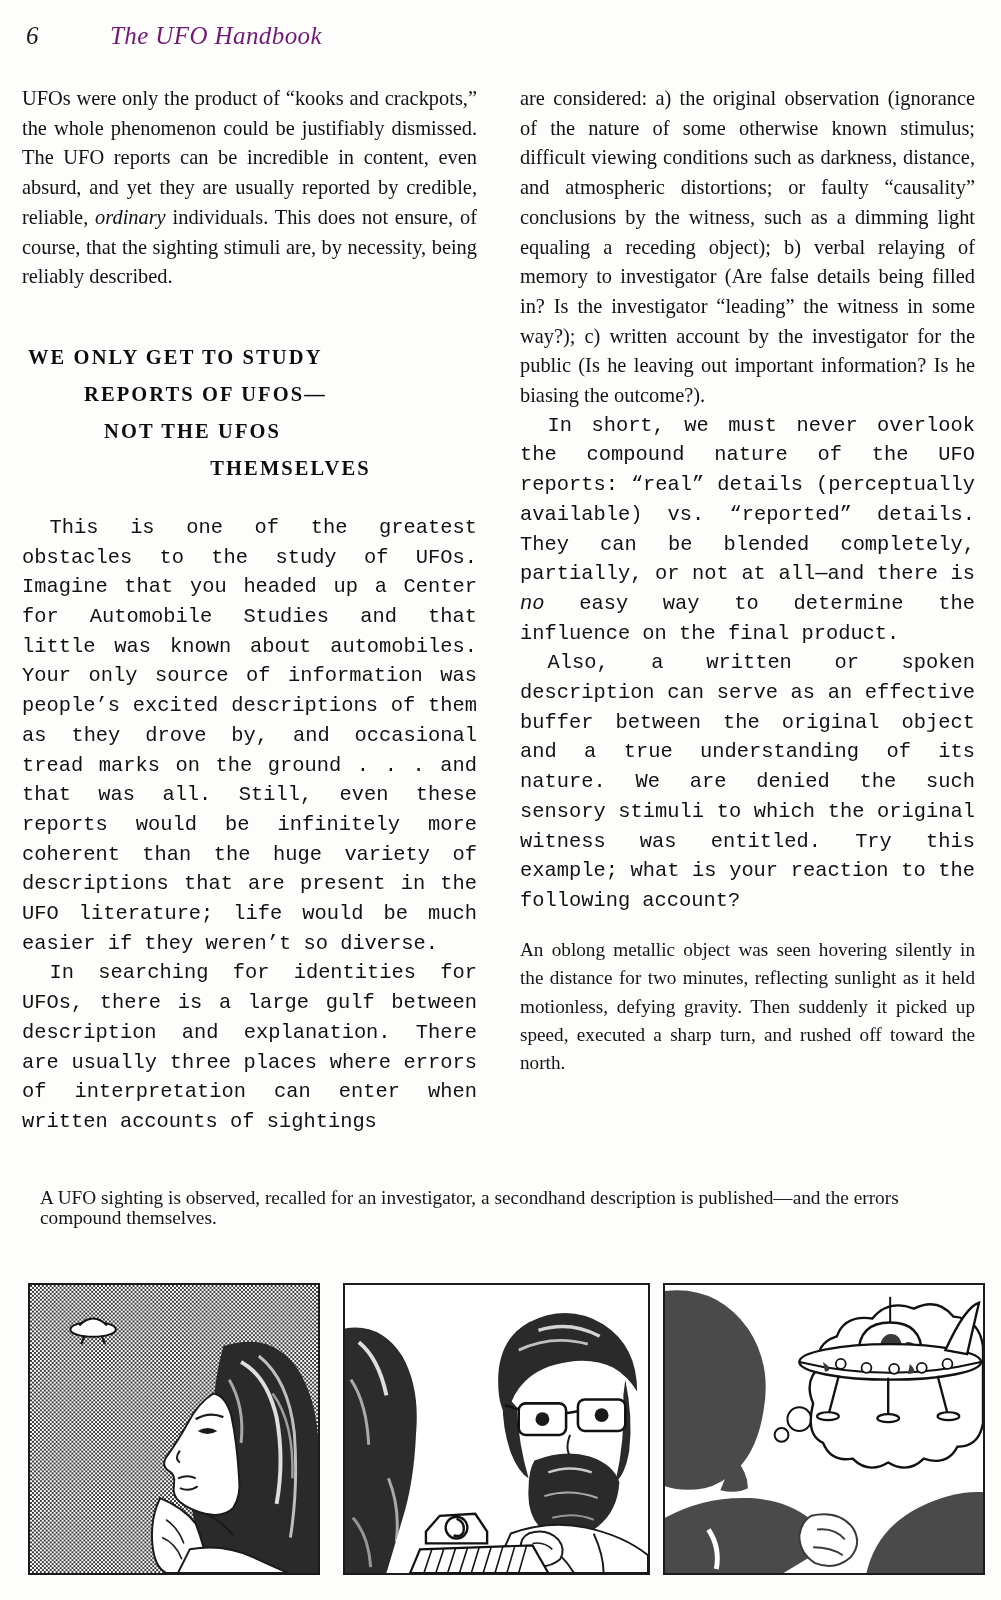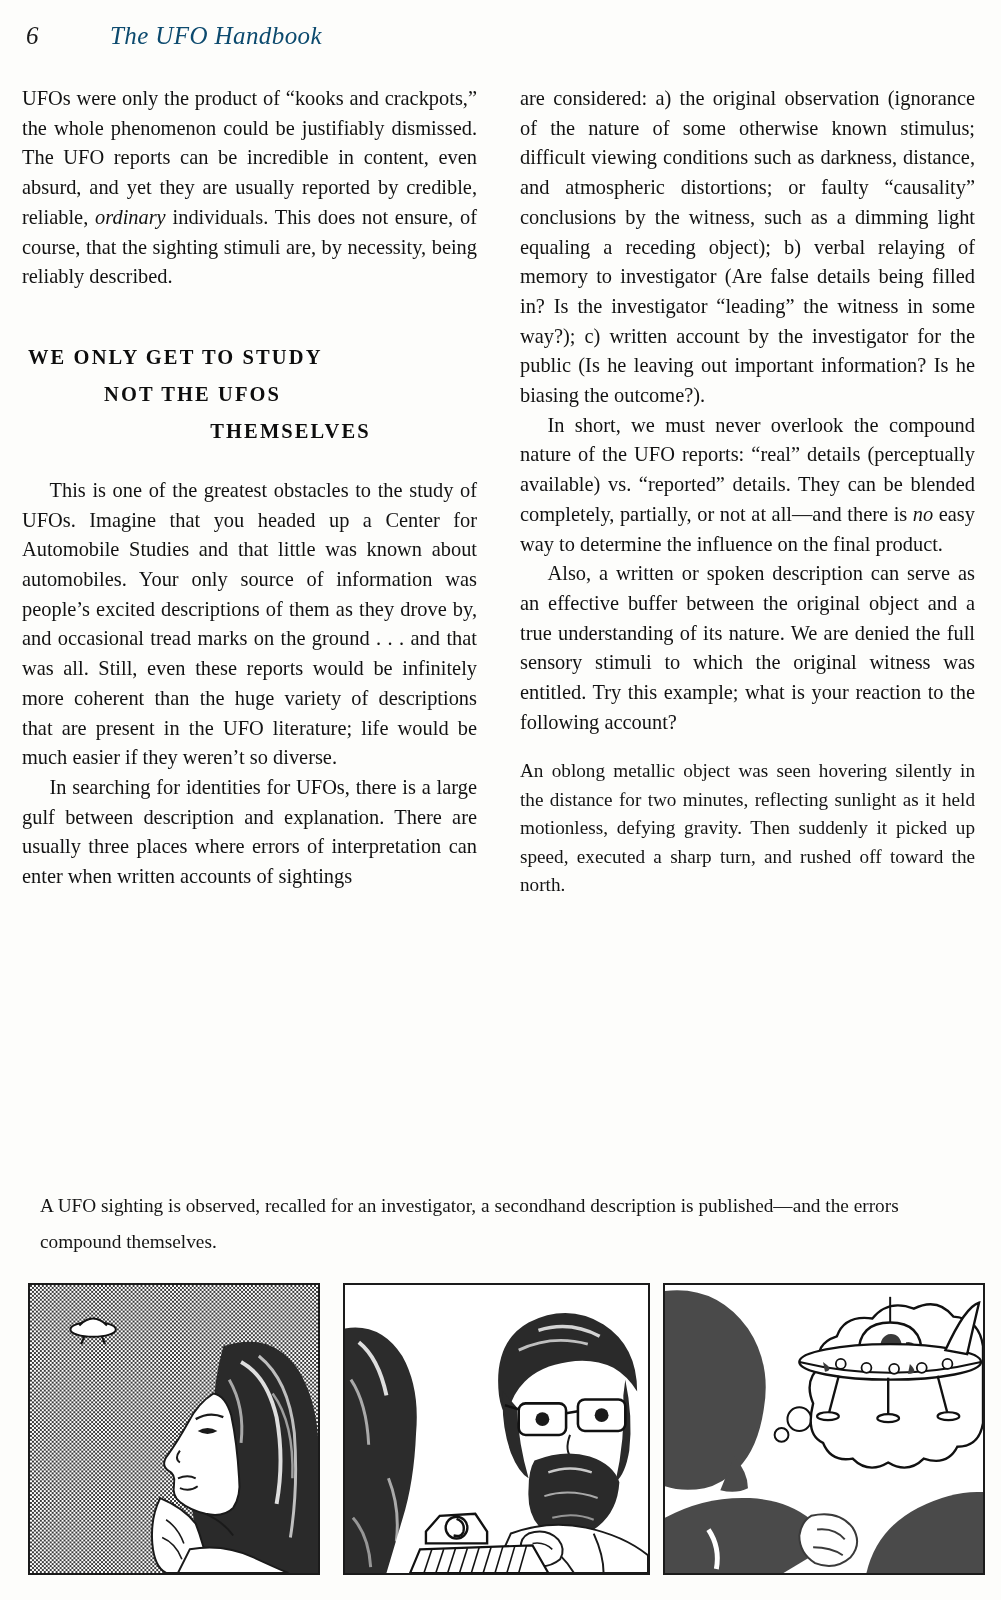--- a/index.html
+++ b/index.html
@@ -37,21 +37,21 @@
     font-size: 25px;
     color: #1a1a1a;
   }
   .head-title {
     position: absolute;
     left: 84px;
     top: 0;
     font-style: italic;
     font-size: 25px;
     letter-spacing: 0.4px;
-    color: #0c4a6e;
+    color: #701a75;
   }
 
   
   .columns {
     position: absolute;
     top: 84px;
     left: 22px;
     width: 965px;
     height: 1040px;
   }
@@ -66,21 +66,21 @@
   p.body {
     margin: 0;
     font-size: 20.4px;
     line-height: 29.7px;
     text-align: justify;
     text-justify: inter-word;
     color: #121212;
     hyphens: manual;
   }
   p.body + p.body { margin-top: 0; }
-  p.indent { text-indent: 1.35em; }
+  p.indent { text-indent: 1.35em; font-family: Liberation Mono, monospace; }
 
   
   .section-heading {
     margin: 47px 0 26px 0;
     font-size: 20.5px;
     font-weight: bold;
     letter-spacing: 2.1px;
     line-height: 37px;
     color: #0d0d0d;
   }
@@ -102,21 +102,21 @@
     color: #141414;
   }
 
   
   .caption {
     position: absolute;
     top: 1188px;
     left: 40px;
     width: 905px;
     font-size: 19.3px;
-    line-height: 36px;
+    line-height: 20px;
     text-align: left;
     color: #151515;
   }
 
   
   .panels {
     position: absolute;
     top: 1283px;
     left: 0;
     width: 1001px;
@@ -147,32 +147,33 @@
     <span class="head-title">The UFO Handbook</span>
   </div>
 
   <div class="columns">
 
     <div class="col col-left">
       <p class="body"><span>UFOs were only the product of “kooks and crackpots,” the whole phenomenon could be justifiably dismissed. The UFO reports can be incredible in content, even absurd, and yet they are usually reported by credible, reliable, </span><em>ordinary</em><span> individuals. This does not ensure, of course, that the sighting stimuli are, by necessity, being reliably described.</span></p>
 
       <div class="section-heading">
         <span class="hl hl-1">WE ONLY GET TO STUDY</span>
+        <span class="hl hl-2">REPORTS OF UFOS—</span>
         <span class="hl hl-3">NOT THE UFOS</span>
         <span class="hl hl-4">THEMSELVES</span>
       </div>
 
       <p class="body indent">This is one of the greatest obstacles to the study of UFOs. Imagine that you headed up a Center for Automobile Studies and that little was known about automobiles. Your only source of information was people’s excited descriptions of them as they drove by, and occasional tread marks on the ground . . . and that was all. Still, even these reports would be infinitely more coherent than the huge variety of descriptions that are present in the UFO literature; life would be much easier if they weren’t so diverse.</p>
       <p class="body indent">In searching for identities for UFOs, there is a large gulf between description and explanation. There are usually three places where errors of interpretation can enter when written accounts of sightings</p>
     </div>
 
     <div class="col col-right">
       <p class="body">are considered: a) the original observation (ignorance of the nature of some otherwise known stimulus; difficult viewing conditions such as darkness, distance, and atmospheric distortions; or faulty “causality” conclusions by the witness, such as a dimming light equaling a receding object); b) verbal relaying of memory to investigator (Are false details being filled in? Is the investigator “leading” the witness in some way?); c) written account by the investigator for the public (Is he leaving out important information? Is he biasing the outcome?).</p>
       <p class="body indent"><span>In short, we must never overlook the compound nature of the UFO reports: “real” details (perceptually available) vs. “reported” details. They can be blended completely, partially, or not at all—and there is </span><em>no</em><span> easy way to determine the influence on the final product.</span></p>
-      <p class="body indent">Also, a written or spoken description can serve as an effective buffer between the original object and a true understanding of its nature. We are denied the full sensory stimuli to which the original witness was entitled. Try this example; what is your reaction to the following account?</p>
+      <p class="body indent">Also, a written or spoken description can serve as an effective buffer between the original object and a true understanding of its nature. We are denied the such sensory stimuli to which the original witness was entitled. Try this example; what is your reaction to the following account?</p>
       <p class="extract">An oblong metallic object was seen hovering silently in the distance for two minutes, reflecting sunlight as it held motionless, defying gravity. Then suddenly it picked up speed, executed a sharp turn, and rushed off toward the north.</p>
 
     </div>
 
   </div>
 
   <div class="caption">A UFO sighting is observed, recalled for an investigator, a secondhand description is published—and the errors compound themselves.</div>
 
   <div class="panels">
 

